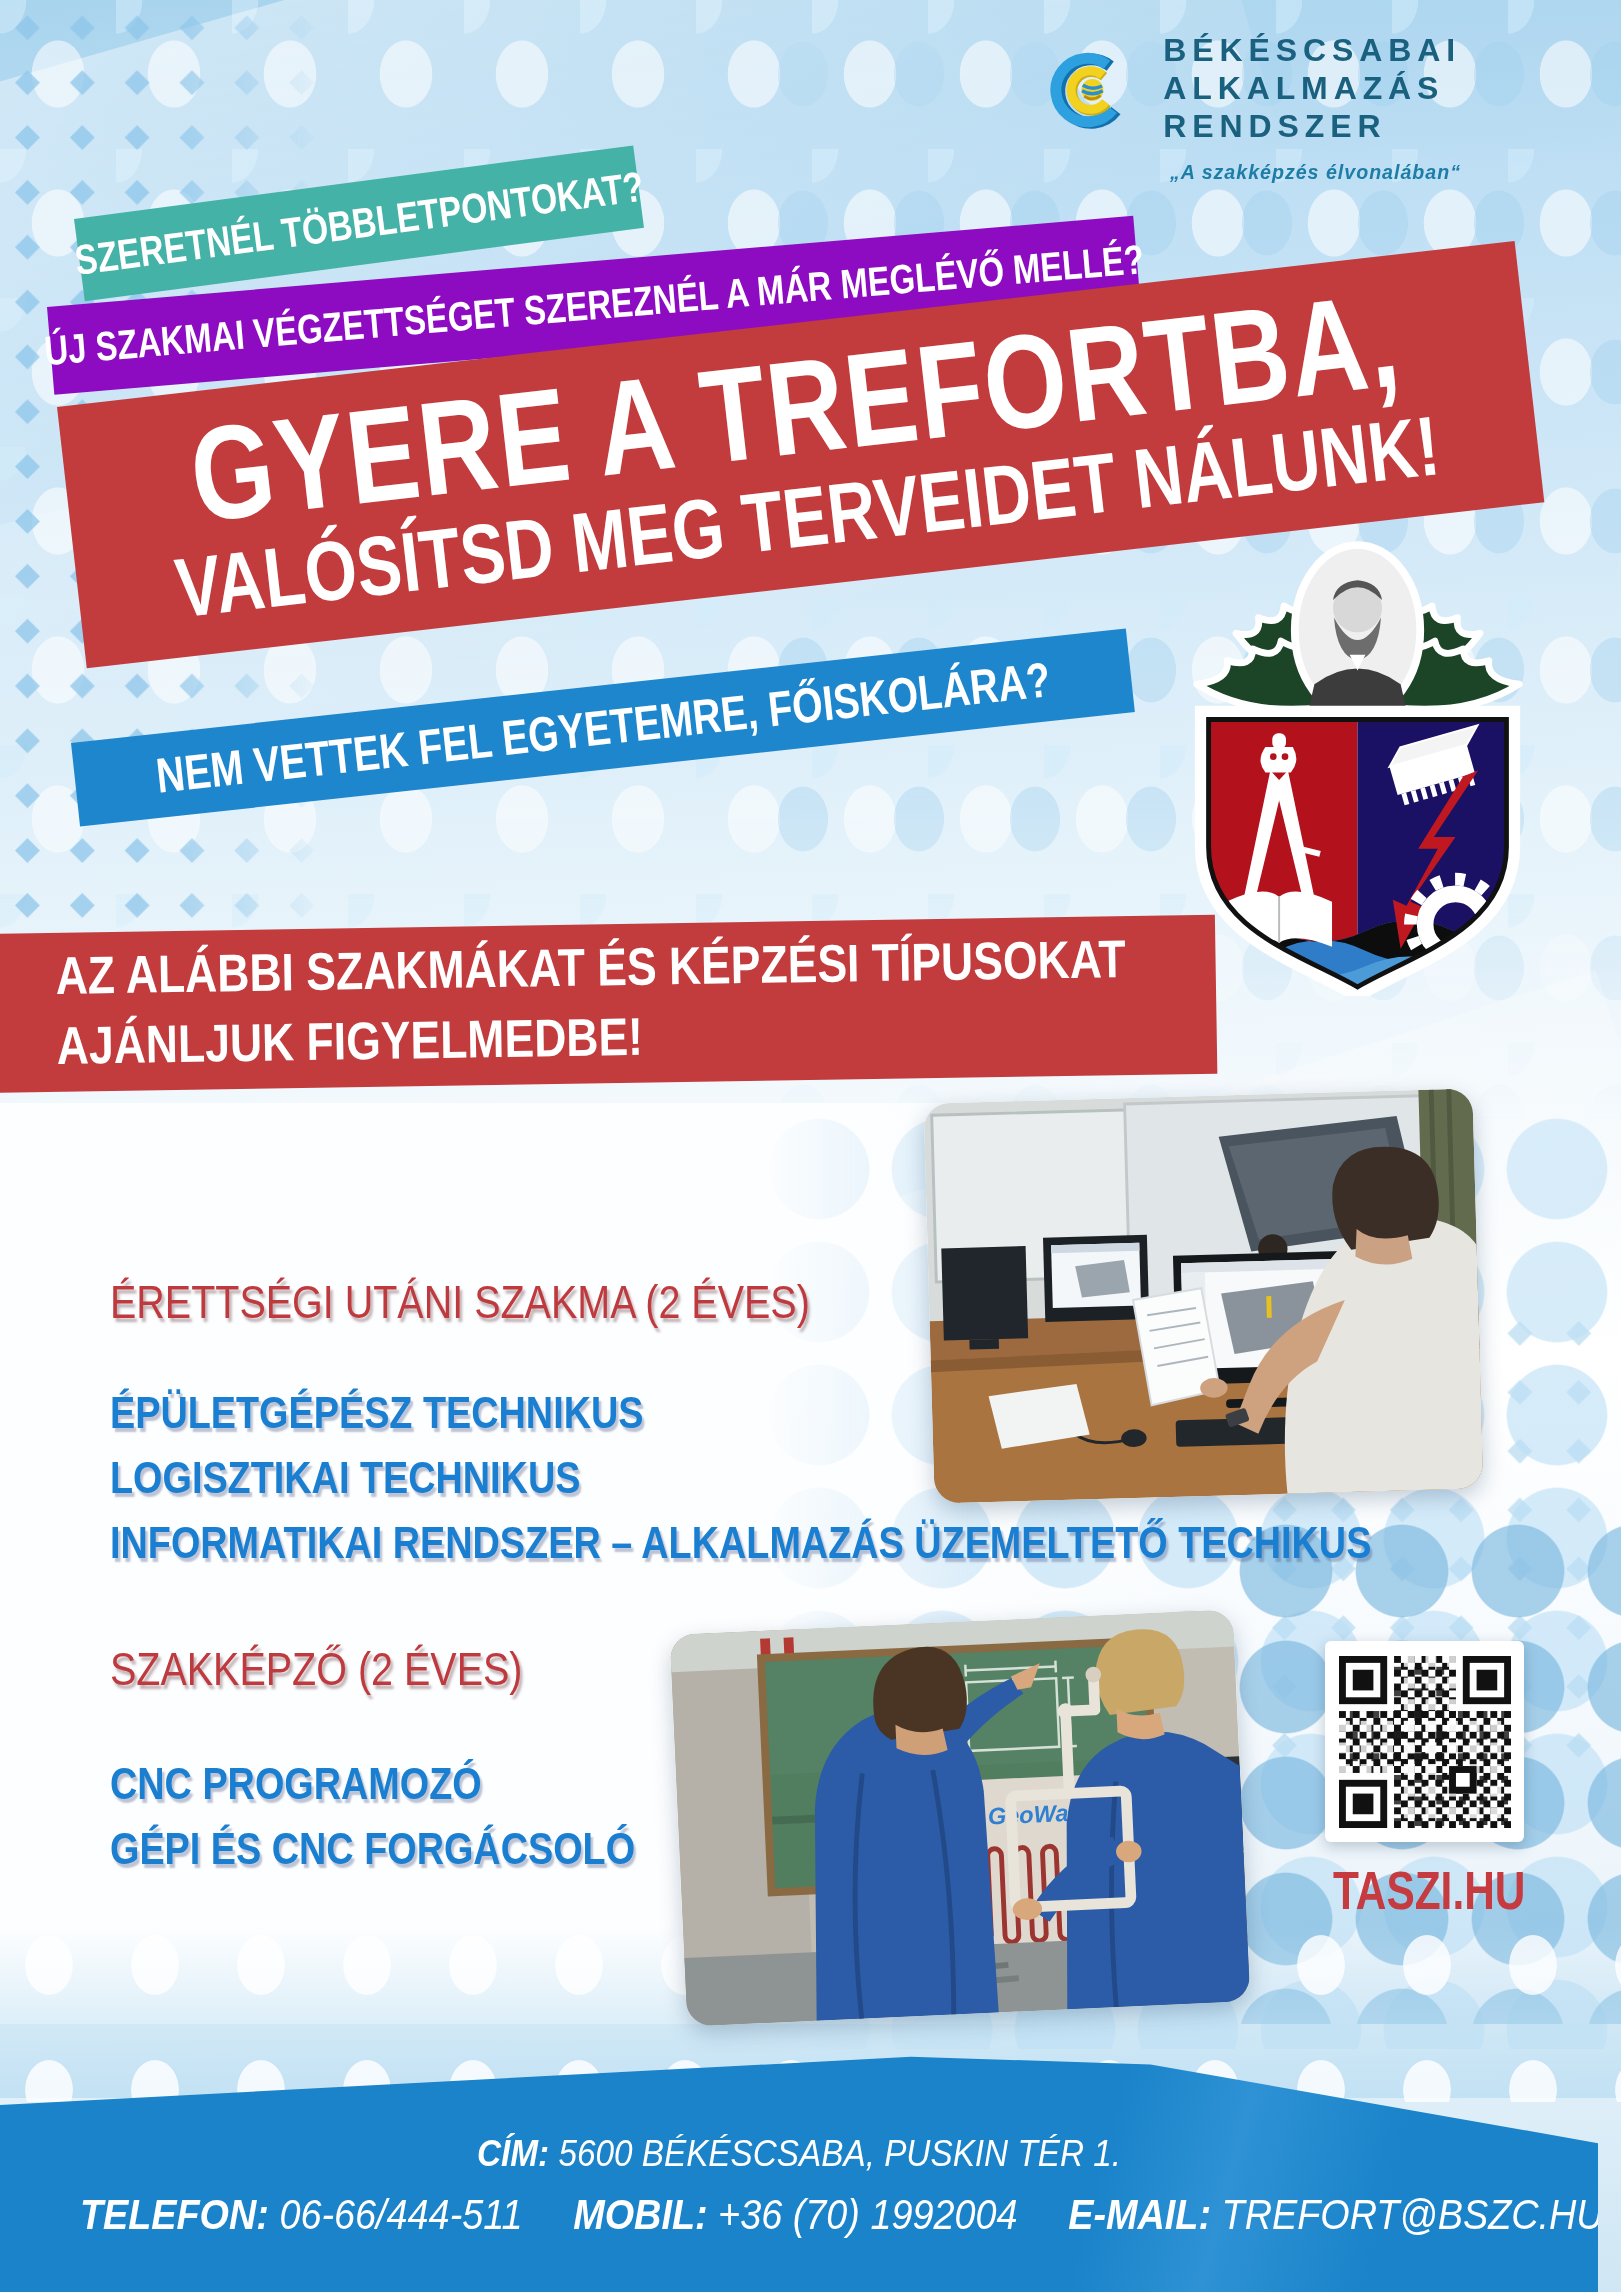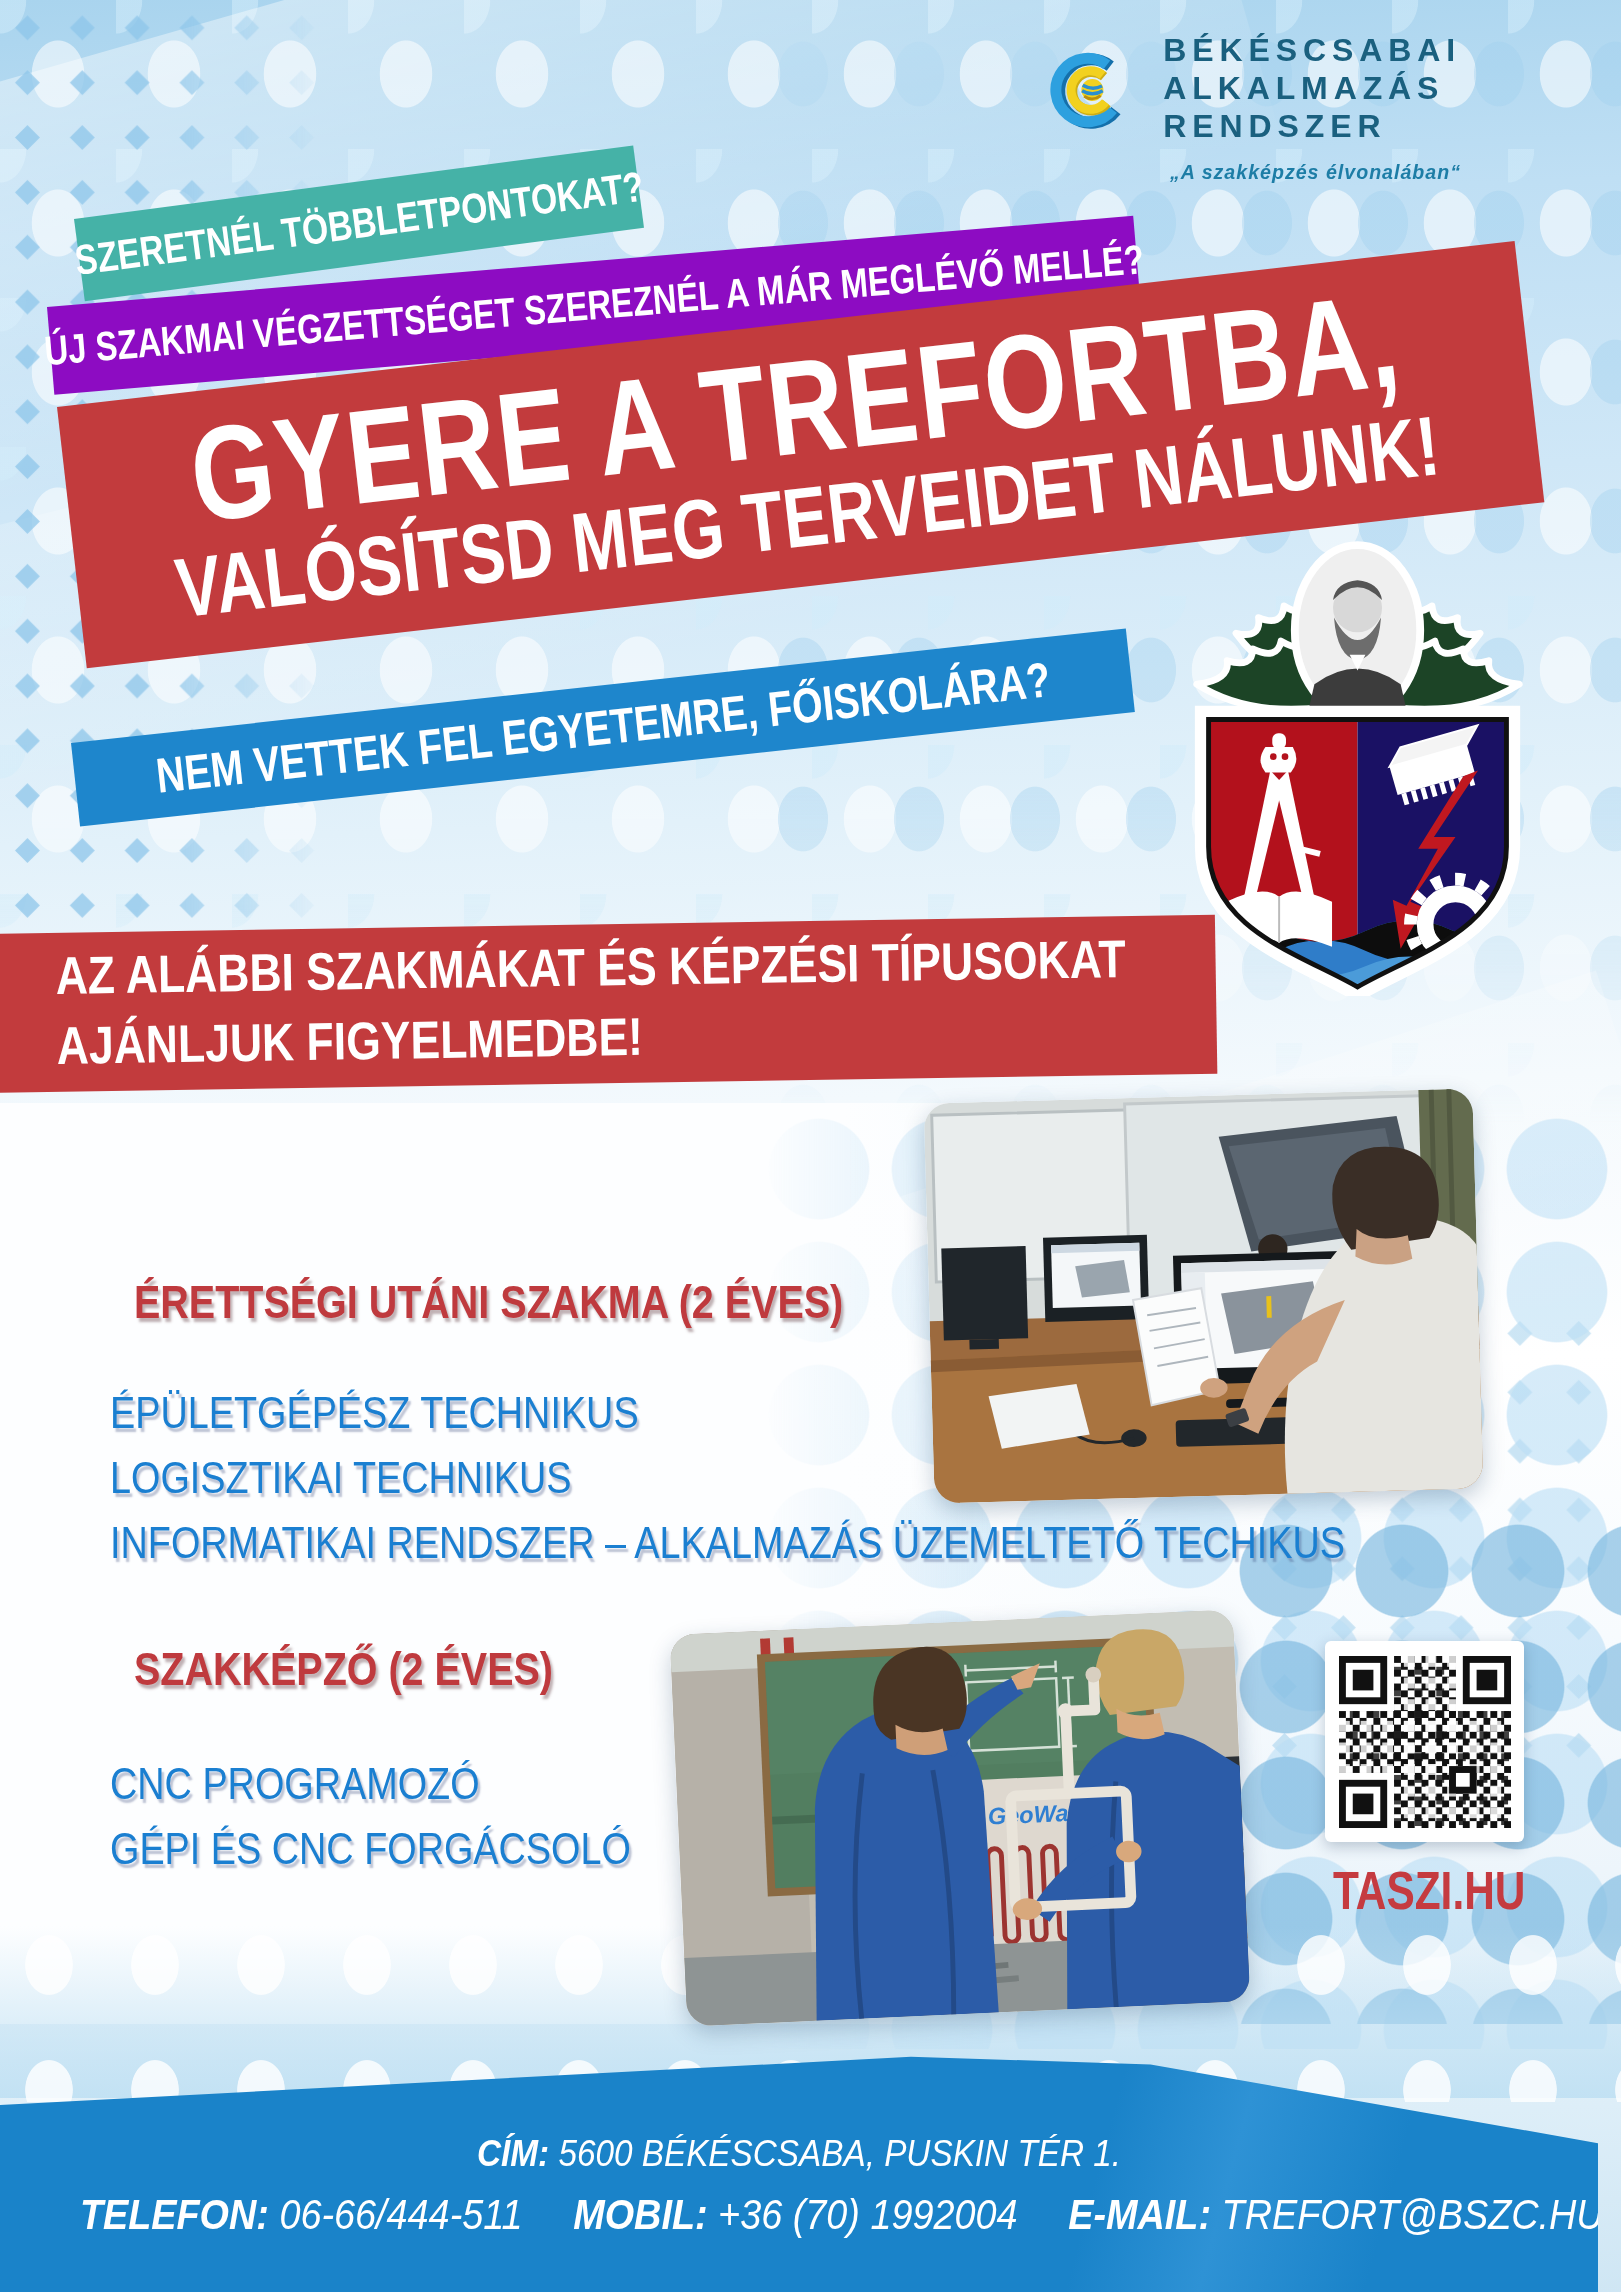--- a/index.html
+++ b/index.html
@@ -48,24 +48,24 @@
   .b-blue{left:71px;top:743px;width:1061px;height:84px;background:#1e86cc;transform:rotate(-6.2deg);transform-origin:0 0;font-size:49px;z-index:4;}
   .b-offer{left:-11.8px;top:934px;width:1227px;height:151px;background:#c23b3d;transform:rotate(-0.9deg);transform-origin:0 0;
            display:block;color:#fff;font-weight:bold;z-index:5;padding-top:7.8px;}
   .b-offer div{font-size:53px;line-height:70px;padding-left:67px;white-space:nowrap;}
   
   .cxc{display:inline-block;transform:scaleX(.8);transform-origin:50% 50%;white-space:nowrap;}
   .cxl{display:inline-block;transform:scaleX(.84);transform-origin:0 50%;white-space:nowrap;}
   
   .crest{left:1140px;top:537px;width:436px;height:459px;z-index:6;}
   
-  .h-red{color:#bf3a3e;font-weight:bold;font-size:47px;white-space:nowrap;text-shadow:2.9px 3.9px 2.9px rgba(90,50,55,.38);z-index:7;margin-left:24px;}
+  .h-red{color:#bf3a3e;font-weight:normal;font-size:47px;white-space:nowrap;text-shadow:2.9px 3.9px 2.9px rgba(90,50,55,.38);z-index:7;}
   .h1{left:110px;top:1274px;}
   .h2{left:110px;top:1641px;}
-  .list{color:#1a7fd1;font-weight:normal;font-size:45px;line-height:65px;white-space:nowrap;text-shadow:2.9px 3.9px 2px rgba(55,70,120,.32);z-index:7;}
+  .list{color:#1a7fd1;font-weight:bold;font-size:45px;line-height:65px;white-space:nowrap;text-shadow:2.9px 3.9px 2px rgba(55,70,120,.32);z-index:7;}
   .list1{left:110px;top:1380px;}
   .list2{left:110px;top:1751px;}
   
   .photo{border-radius:25.5px;overflow:hidden;box-shadow:0 7.8px 21.6px rgba(25,60,95,.25);z-index:6;}
   .photo1{left:929px;top:1096px;width:549px;height:400px;transform:rotate(-1.6deg);}
   .photo2{left:678px;top:1622px;width:564px;height:392px;transform:rotate(-2.6deg);}
   .photo svg{display:block;}
   
   .qrbox{left:1325px;top:1641px;width:199px;height:201px;background:#fff;border-radius:5.9px;box-shadow:0 4.9px 13.7px rgba(30,60,90,.25);
          display:flex;align-items:center;justify-content:center;z-index:6;}

